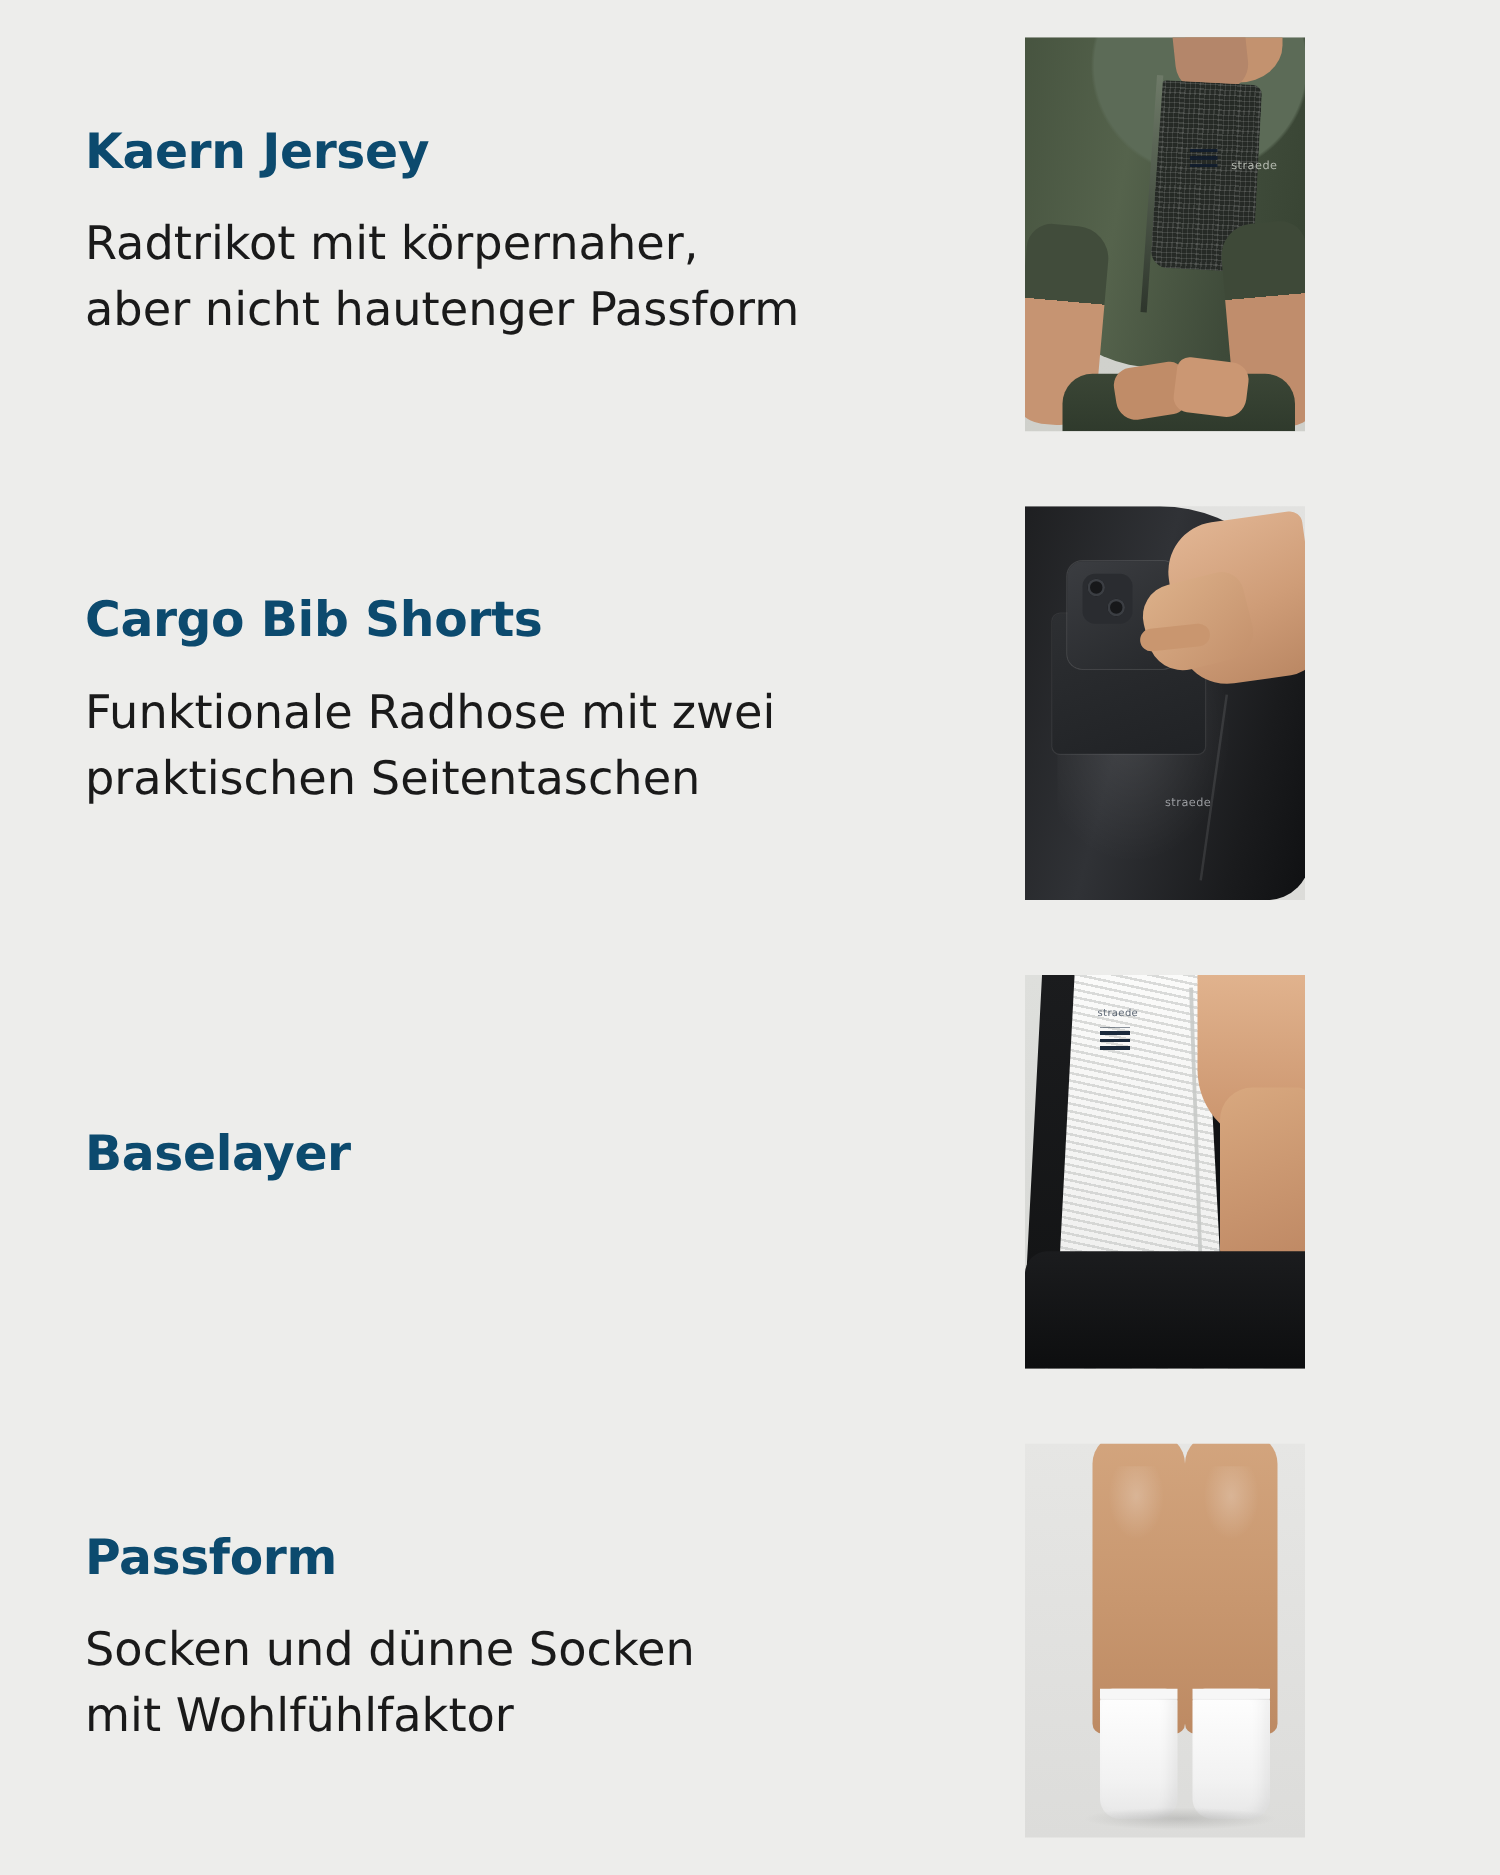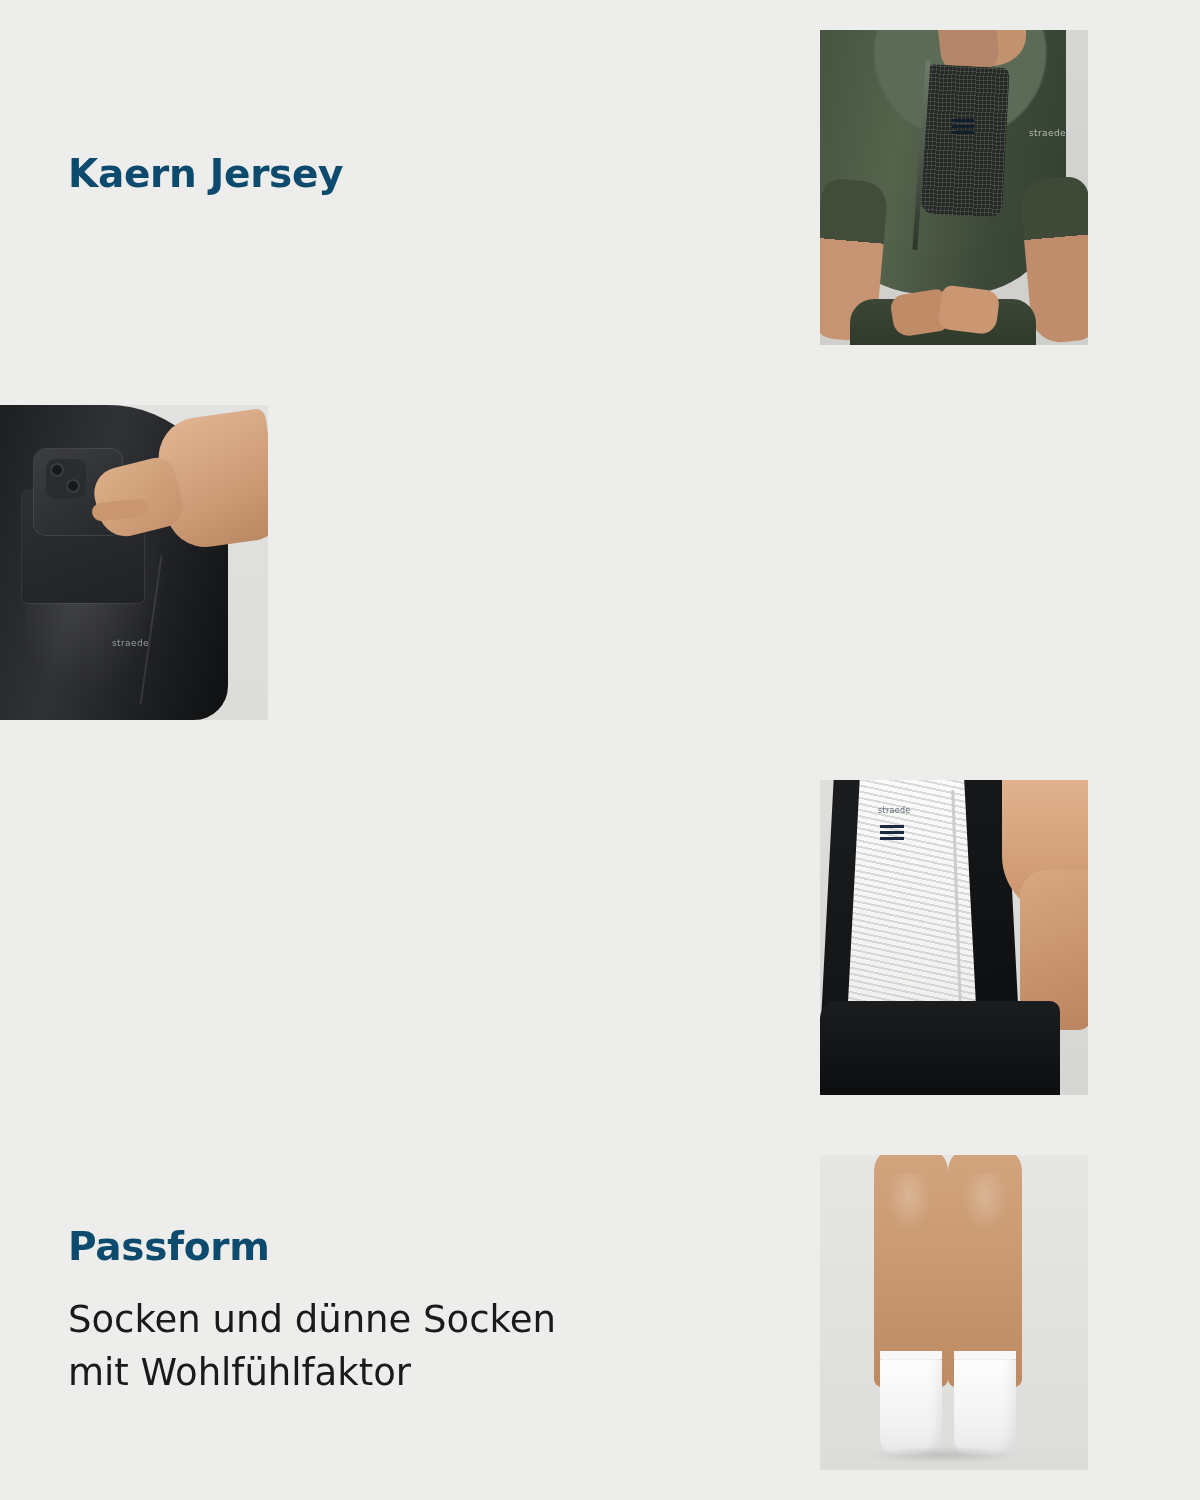--- a/index.html
+++ b/index.html
@@ -64,21 +64,21 @@
 
   .product-media {
     flex: 0 0 240px;
     position: relative;
     display: flex;
     align-items: center;
     justify-content: flex-start;
   }
 
   .photo {
-    width: 268px;
+    width: 224px;
     height: 315px;
     position: relative;
     overflow: hidden;
     background: #d9d9d7;
   }
 
   
   .ph1 { background: linear-gradient(180deg,#d7d8d3 0%, #d2d3ce 45%, #cfd0cb 100%); }
   .ph1 .torso {
     position: absolute;
@@ -389,58 +389,66 @@
   }
 </style>
 </head>
 <body>
 
 <div class="product-list">
 
   <div class="product-row">
     <div class="product-text">
       <h2 class="product-title">Kaern Jersey</h2>
+      <p class="product-desc">Radtrikot mit körpernaher,
+aber nicht hautenger Passform</p>
     </div>
     <div class="product-media">
       <div class="photo ph1">
         <div class="torso"></div>
         <div class="chin"></div>
         <div class="neck"></div>
         <div class="mesh"></div>
         <div class="zip"></div>
         <div class="logo-stripes"></div>
         <div class="arm-l"></div>
         <div class="arm-r"></div>
         <div class="hem"></div>
         <div class="hand-l"></div>
         <div class="hand-r"></div>
         <div class="brandmark">straede</div>
       </div>
     </div>
   </div>
 
   <div class="product-row">
+    <div class="product-text">
+      <h2 class="product-title">Cargo Bib Shorts</h2>
+      <p class="product-desc">Funktionale Radhose mit zwei
+praktischen Seitentaschen</p>
+    </div>
     <div class="product-media">
       <div class="photo ph2">
         <div class="leg"></div>
         <div class="thigh-hi"></div>
         <div class="pocket"></div>
         <div class="phone"></div>
         <div class="cam"></div>
         <div class="arm"></div>
         <div class="hand"></div>
         <div class="finger"></div>
         <div class="seam"></div>
         <div class="brandmark">straede</div>
       </div>
     </div>
   </div>
 
   <div class="product-row">
     <div class="product-text">
+      <h2 class="product-title">Baselayer</h2>
     </div>
     <div class="product-media">
       <div class="photo ph3">
         <div class="body"></div>
         <div class="seam"></div>
         <div class="strap-l"></div>
         <div class="strap-r"></div>
         <div class="shoulder"></div>
         <div class="arm"></div>
         <div class="shorts"></div>

